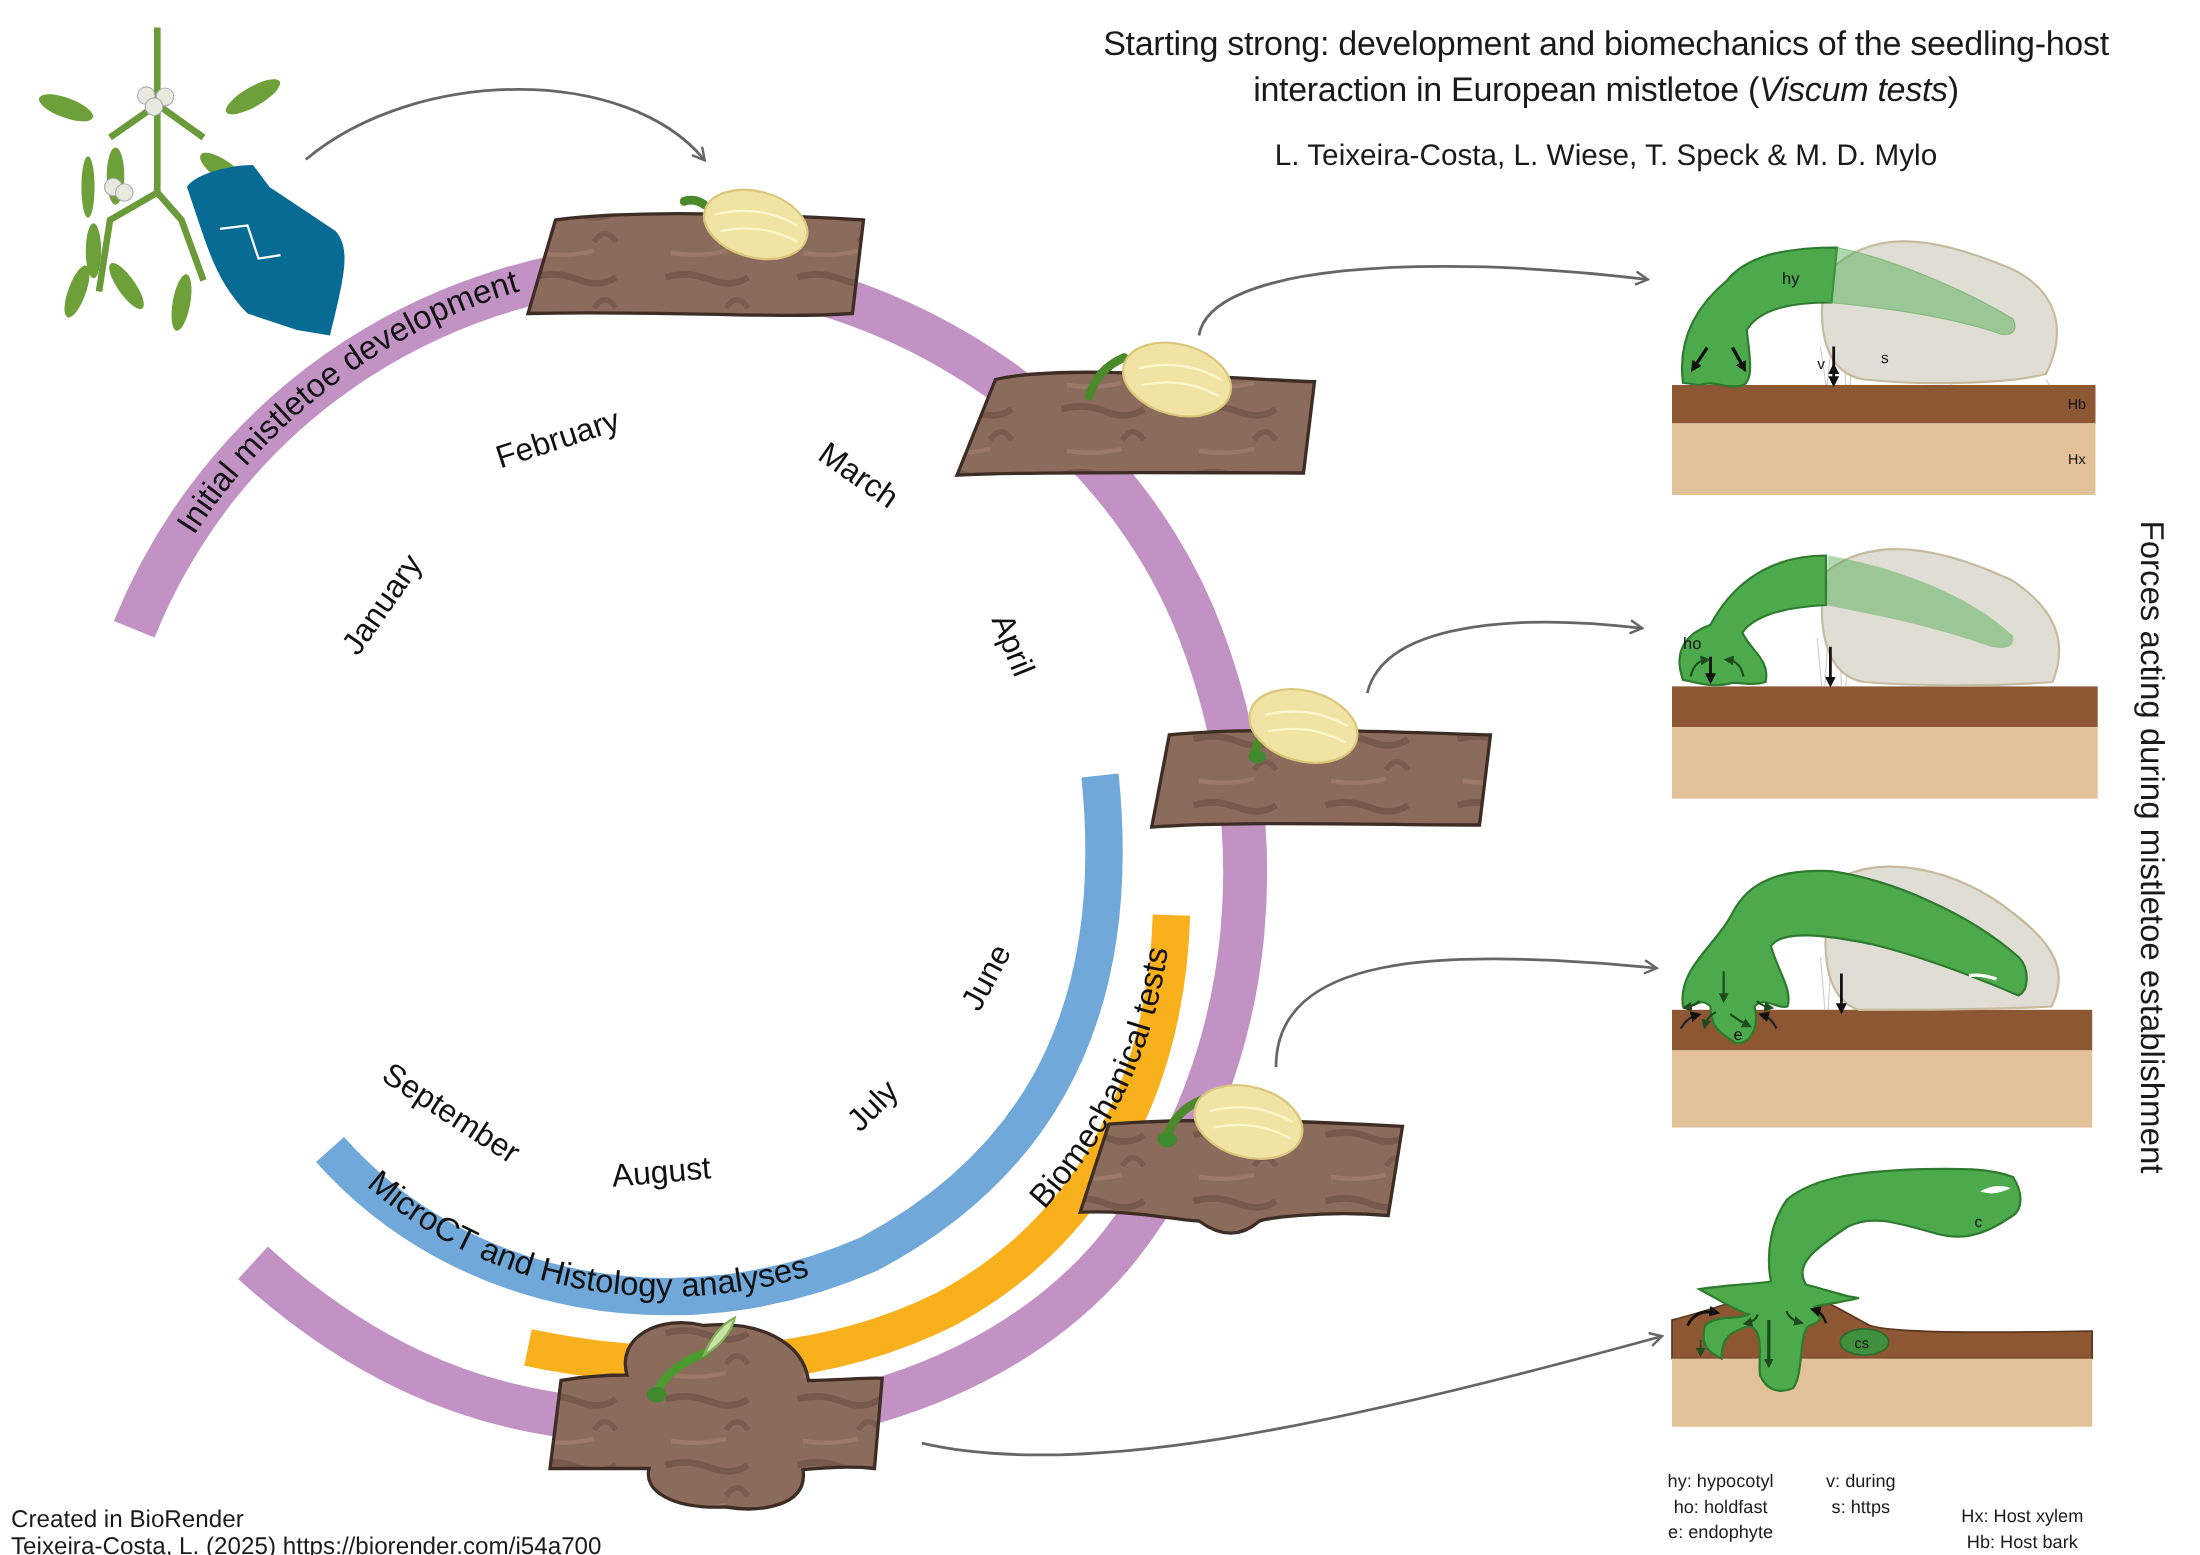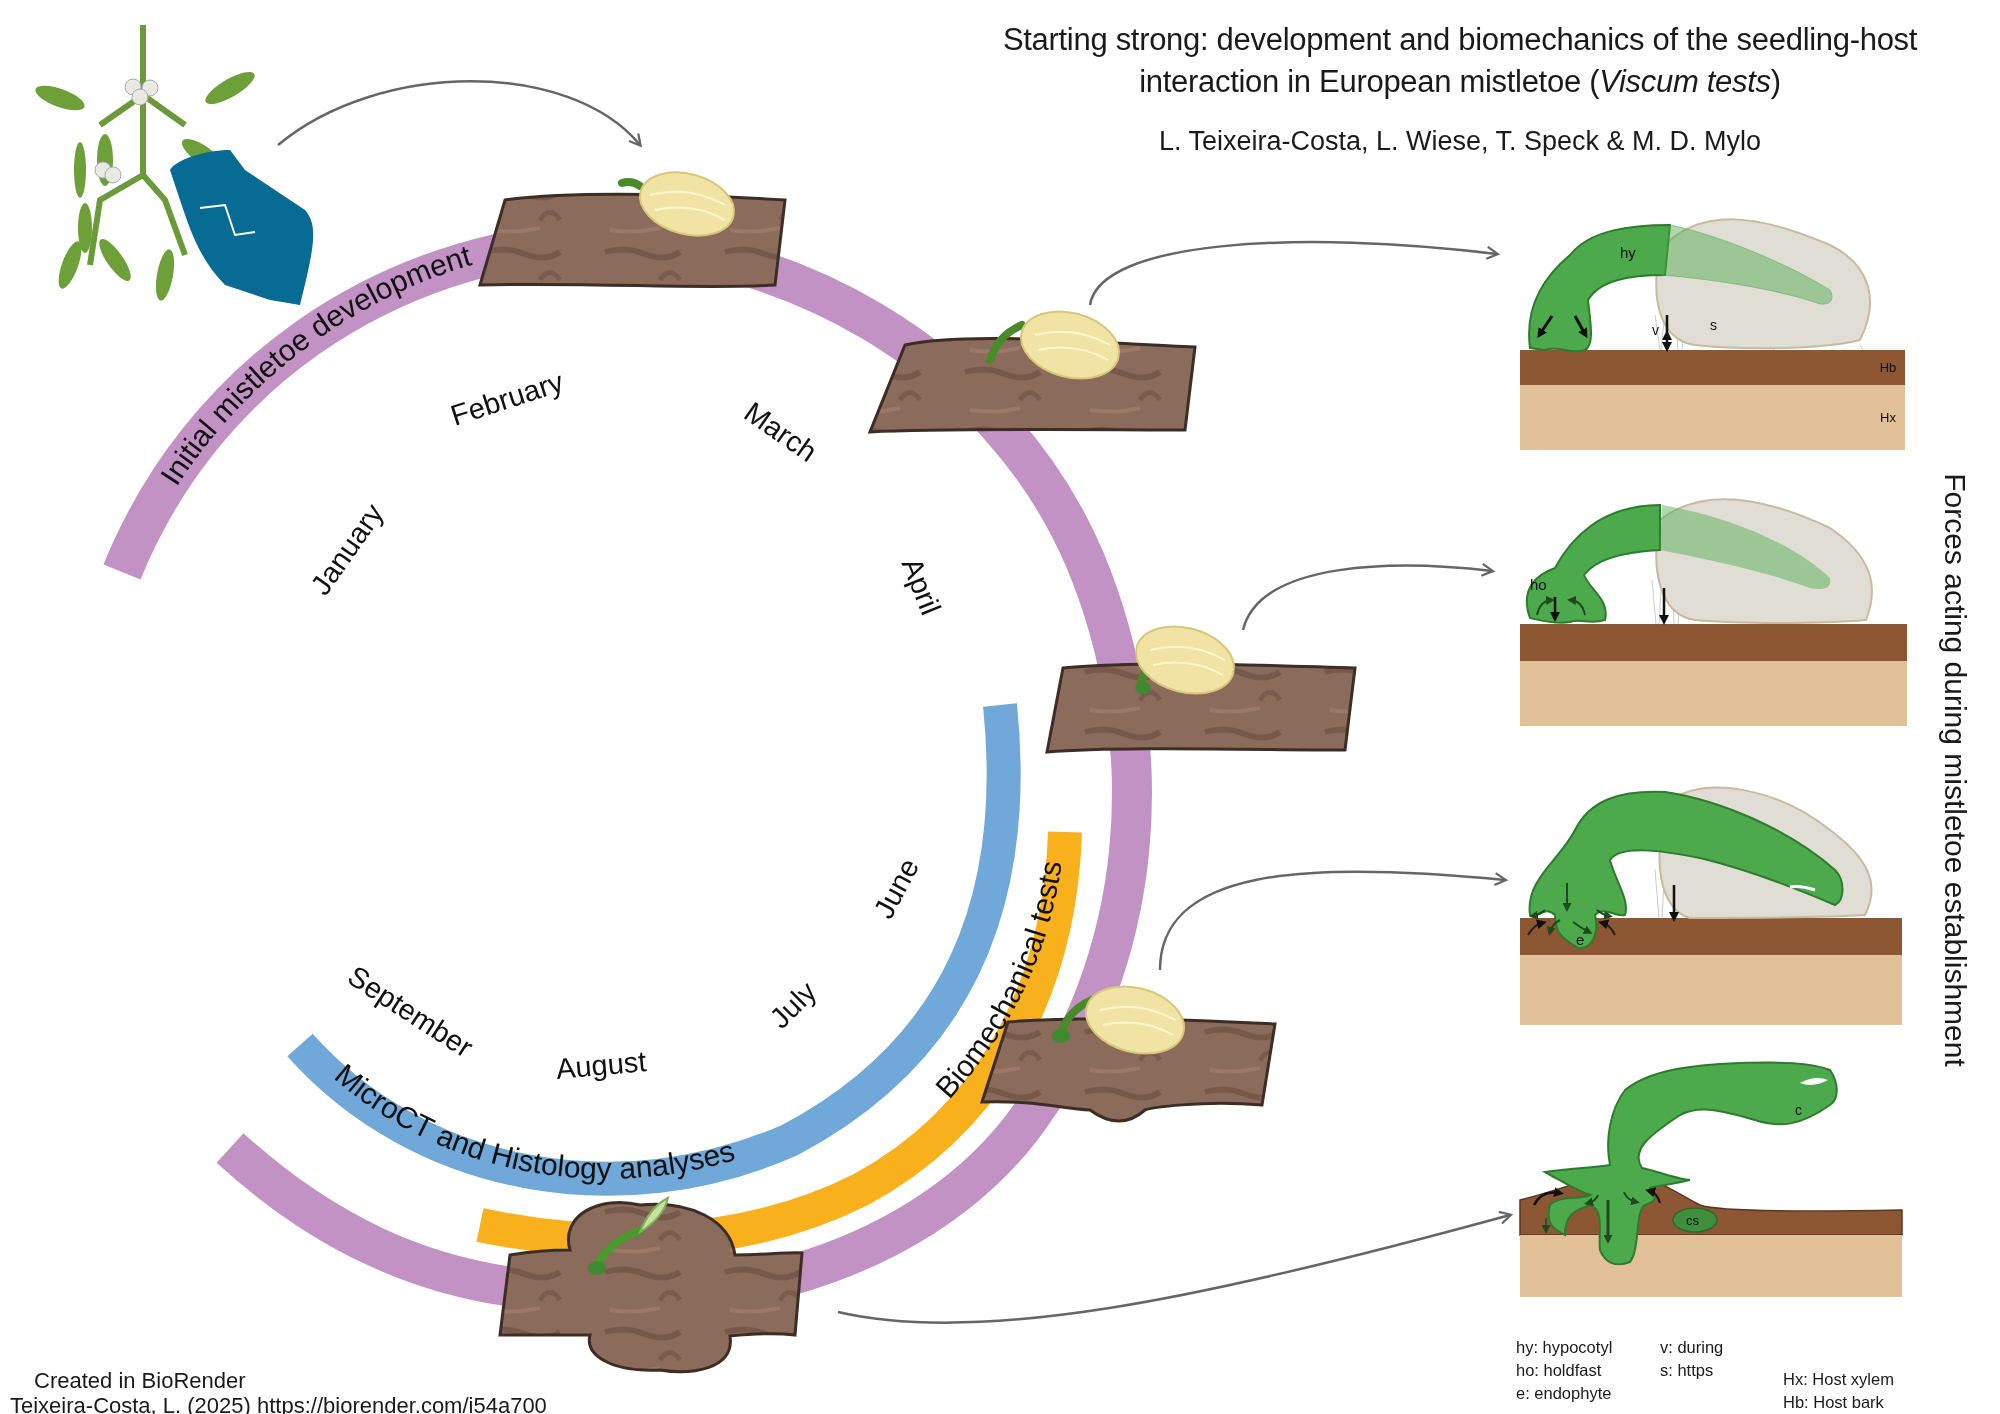--- a/index.html
+++ b/index.html
@@ -3,21 +3,21 @@
 <meta charset="utf-8">
 <style>
   html, body { margin: 0; padding: 0; background: #ffffff; }
   body { width: 2000px; height: 1414px; overflow: hidden; position: relative; font-family: "Liberation Sans", sans-serif; }
   #stage { position: absolute; left: 0; top: 0; width: 2000px; height: 1414px; }
   .svgtxt { font-family: "Liberation Sans", sans-serif; fill: #111; }
   .title-line { position: absolute; left: 900px; width: 1120px; text-align: center; font-family: "Liberation Sans", sans-serif; color: #1a1a1a; font-size: 31px; letter-spacing: -0.3px; }
   .authors { position: absolute; left: 900px; width: 1120px; text-align: center; font-size: 27px; color: #1a1a1a; top: 126px; }
   .credit { position: absolute; left: 10px; font-size: 22px; color: #1a1a1a; }
   .legend { position: absolute; top: 1336px; font-size: 16.5px; color: #1a1a1a; line-height: 23px; }
-  .legend div { white-space: nowrap; }
+  .legend div { white-space: nowrap; text-align: center; }
   .side-label { position: absolute; left: 1955px; top: 770px; transform: translate(-50%, -50%) rotate(90deg); white-space: nowrap; font-size: 30px; color: #1a1a1a; }
 </style>
 </head>
 <body>
 
 <div id="stage">
 <svg width="2000" height="1414" viewBox="0 0 2000 1414" xmlns="http://www.w3.org/2000/svg">
   <defs>
     <marker id="arrowhead" markerWidth="14" markerHeight="14" refX="11" refY="7" orient="auto" markerUnits="userSpaceOnUse">
       <path d="M1,1 L12,7 L1,13" fill="none" stroke="#666" stroke-width="2.2"></path>
@@ -223,14 +223,14 @@
 </div>
 <div class="legend" style="left:1660px;">
   <div>v: during</div>
   <div>s: https</div>
 </div>
 <div class="legend" style="left:1783px;margin-top:32px;">
   <div>Hx: Host xylem</div>
   <div>Hb: Host bark</div>
 </div>
 
-<div class="credit" style="top:1368px;margin-left:24px;">Created in BioRender</div>
+<div class="credit" style="top:1368px;">Created in BioRender</div>
 <div class="credit" style="top:1393px;">Teixeira-Costa, L. (2025) https://biorender.com/i54a700</div>
 
 </body></html>

